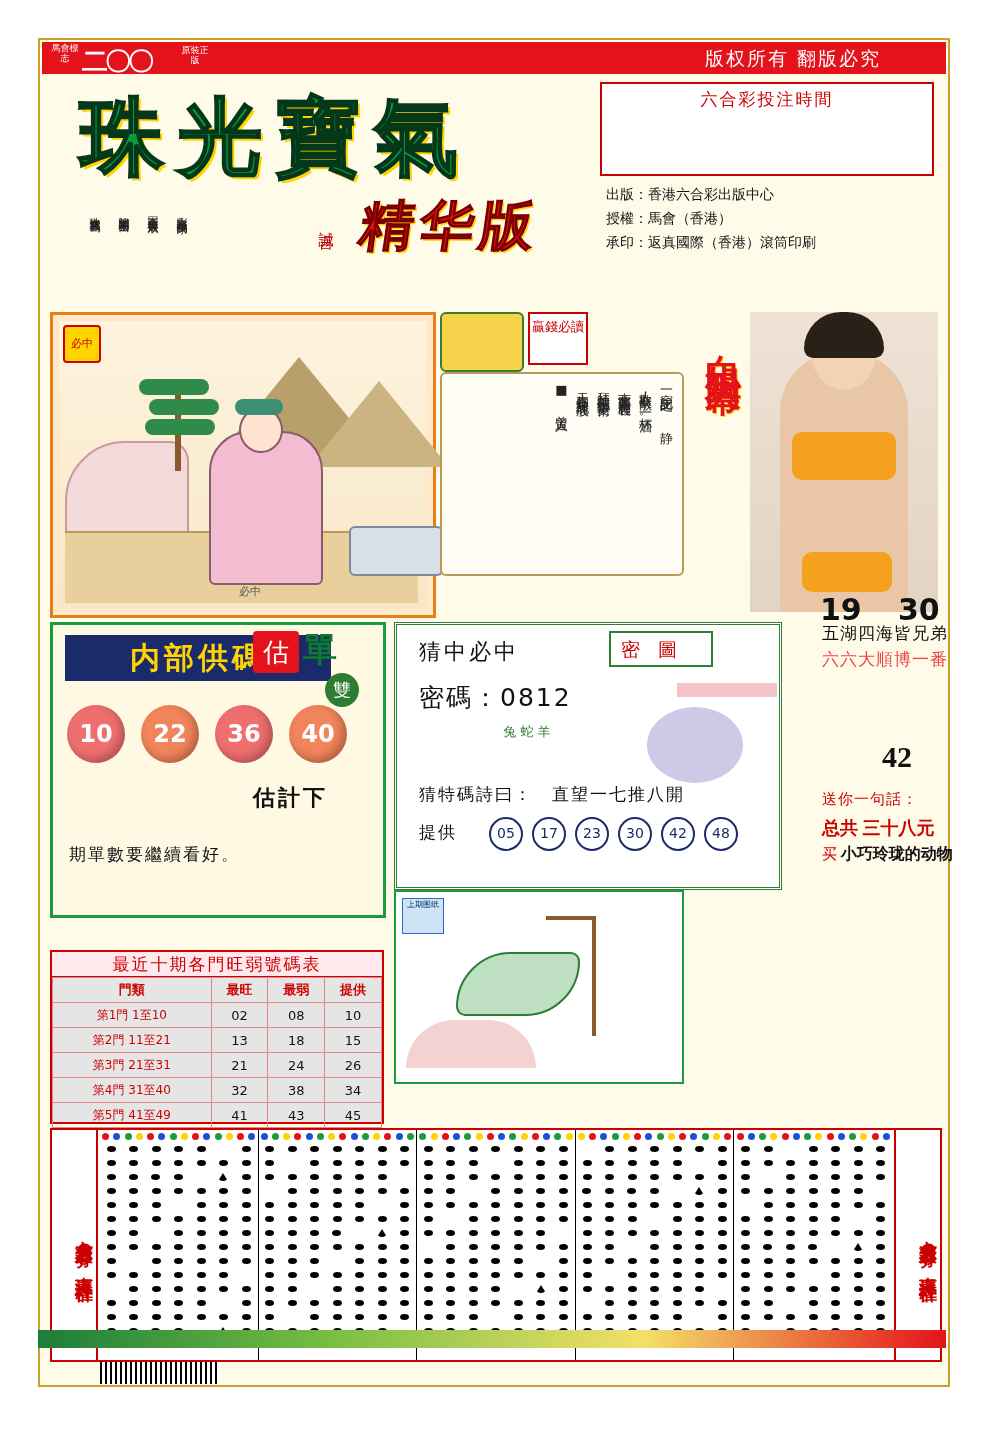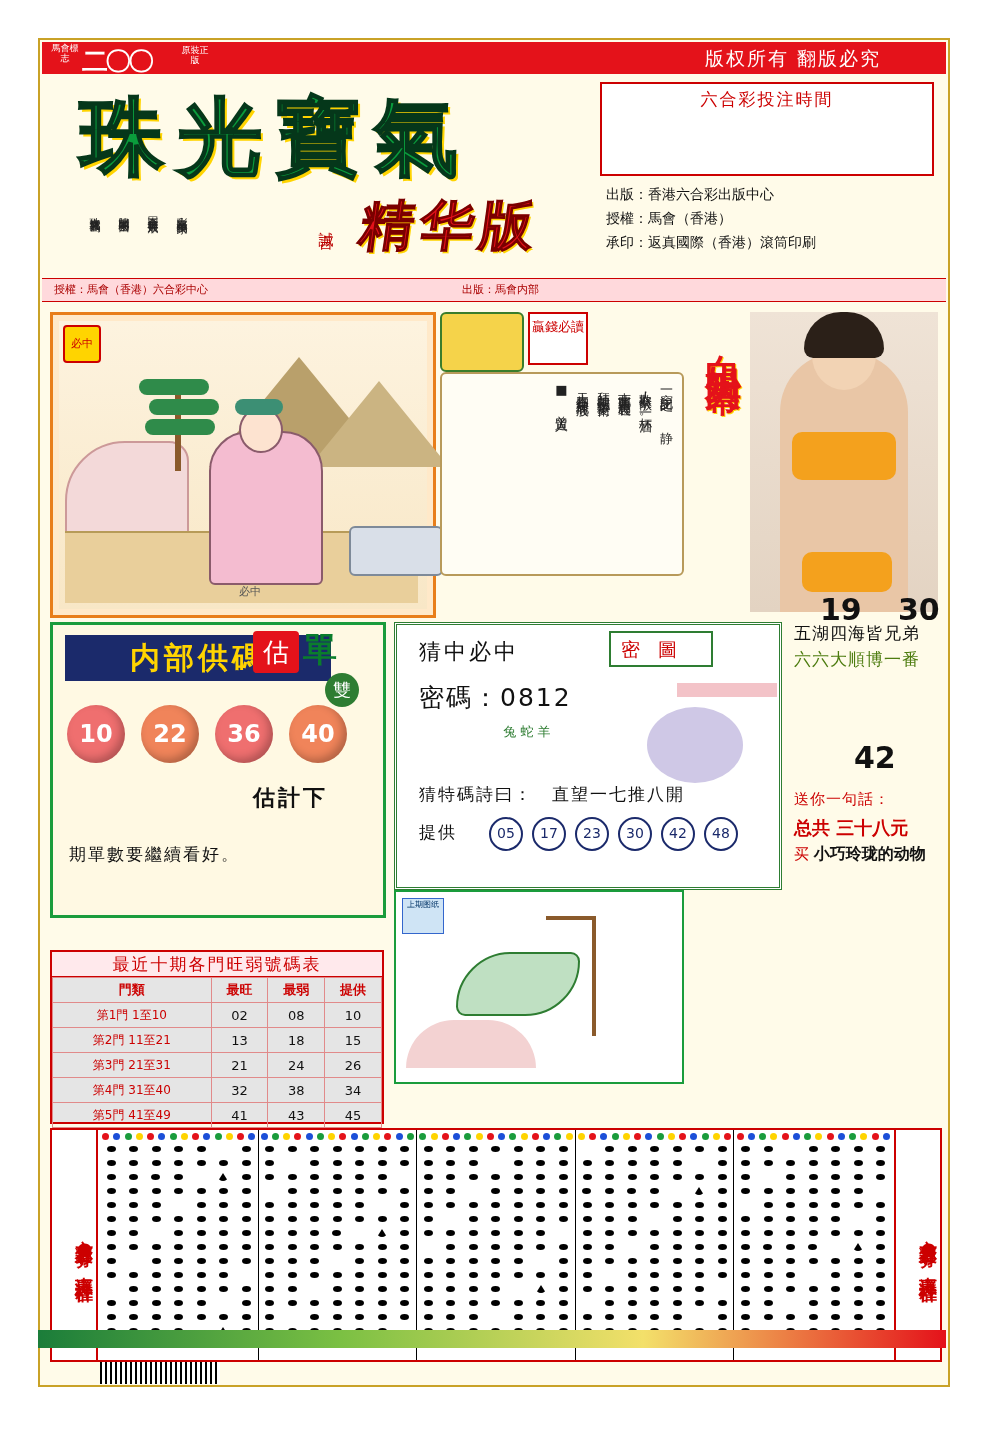--- a/index.html
+++ b/index.html
@@ -73,23 +73,23 @@
   .guess-mi{position:absolute;left:224px;top:12px;font-size:19px;color:#c00;letter-spacing:6px;}
   .guess-mi-box{position:absolute;left:212px;top:6px;width:100px;height:32px;border:2px solid #2e7d32;}
   .code{position:absolute;left:22px;top:56px;font-size:25px;color:#111;letter-spacing:2px;}
   .animals{position:absolute;left:20px;top:98px;width:220px;height:48px;color:#2e7d32;font-size:13px;text-align:center;}
   .blob{position:absolute;left:250px;top:82px;width:96px;height:76px;background:#cfc8e6;border-radius:50%;}
   .poem2{position:absolute;left:22px;top:158px;font-size:17px;color:#111;letter-spacing:2px;}
   .provide-lbl{position:absolute;left:22px;top:196px;font-size:17px;color:#111;letter-spacing:2px;}
   .pnums{position:absolute;left:92px;top:192px;display:flex;gap:9px;}
   .pnum{width:30px;height:30px;border-radius:50%;border:2px solid #1b2a6b;color:#1b2a6b;font-size:14px;text-align:center;line-height:28px;background:#fff;}
   .smear{position:absolute;left:280px;top:58px;width:100px;height:14px;background:#f3c3c8;}
-  .rside{position:absolute;left:744px;top:0;width:152px;height:300px;}
+  .rside{position:absolute;left:772px;top:0;width:152px;height:300px;font-family:Liberation Serif, serif;}
   .r-line1{position:absolute;left:0;top:0;font-size:17px;color:#111;letter-spacing:1px;}
-  .r-line2{position:absolute;left:0;top:26px;font-size:17px;color:#4d7c0f;letter-spacing:1px;}
+  .r-line2{position:absolute;left:0;top:26px;font-size:17px;color:#ef4444;letter-spacing:1px;}
   .num42{position:absolute;left:60px;top:118px;font-size:30px;font-weight:bold;color:#111;}
   .r-send{position:absolute;left:0;top:168px;font-size:15px;color:#c00;letter-spacing:1px;}
   .r-total{position:absolute;left:0;top:194px;font-size:18px;color:#c00;font-weight:bold;}
   .r-buy{position:absolute;left:0;top:222px;font-size:15px;color:#c00;}
   .r-buy b{color:#111;font-size:16px;}
   
   .birdbox{position:absolute;left:344px;top:268px;width:286px;height:190px;border:2px solid #1a9c3c;background:#fff;}
   .bird-badge{position:absolute;left:6px;top:6px;width:40px;height:34px;background:#cfe4f5;border:1px solid #36c;font-size:8px;color:#036;text-align:center;}
   .bird{position:absolute;left:60px;top:60px;width:120px;height:60px;background:#bfe0c2;border-radius:60px 10px 60px 10px;border:2px solid #2e7d32;}
   .bird-hill{position:absolute;left:10px;bottom:14px;width:130px;height:48px;background:#f3d2d2;border-radius:60px 60px 0 0;}
@@ -155,24 +155,20 @@
       <div class="bet-box">
         <div class="bet-title">六合彩投注時間</div>
       </div>
 
       <div class="pub-lines">
         <div>出版：香港六合彩出版中心</div>
         <div>授權：馬會（香港）</div>
         <div>承印：返真國際（香港）滾筒印刷</div>
       </div>
 
-      <div class="hdr-bar2">
-        <span style="left:12px">授權：馬會（香港）六合彩中心</span>
-        <span style="left:420px">出版：馬會内部</span>
-      </div>
     </div>
 
     <div class="artrow">
       <div class="art-left">
         <div class="art-sky">
           <div class="mount"></div>
           <div class="mount2"></div>
           <div class="rock"></div>
           <div class="tree">
             <div class="trunk"></div>

